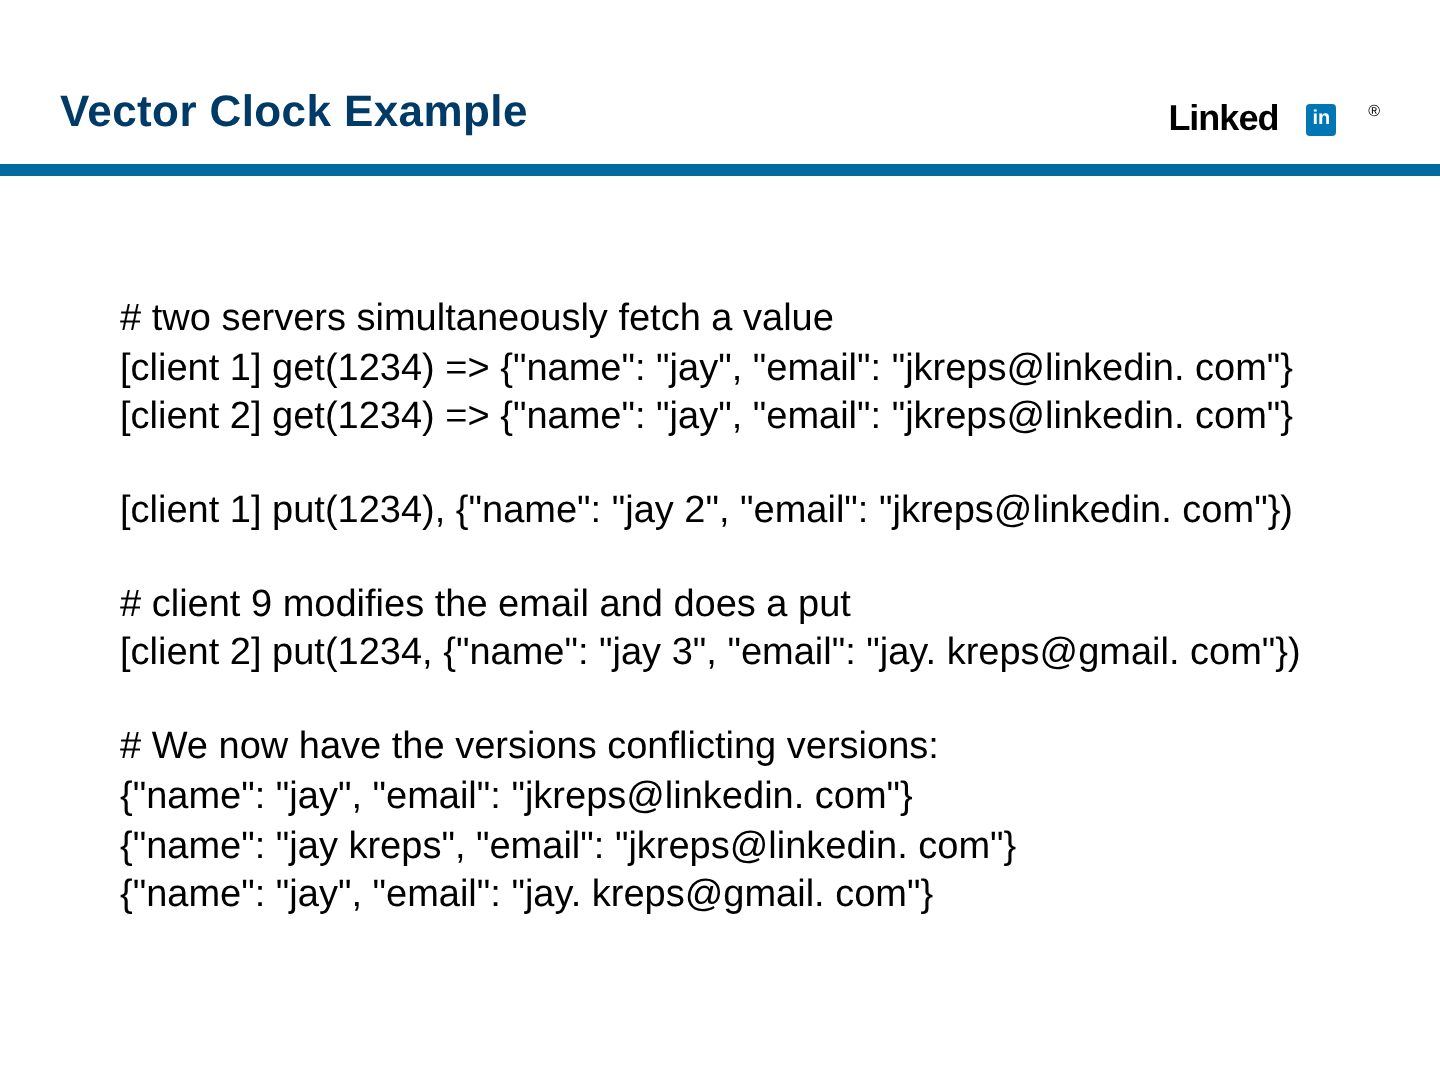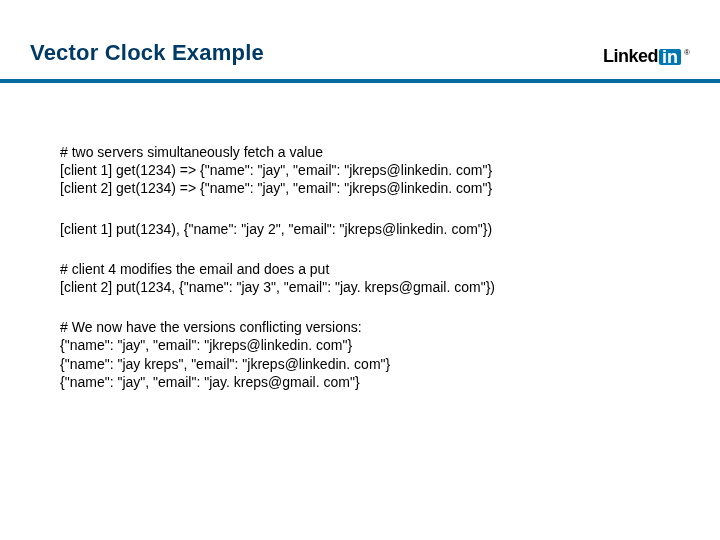--- a/index.html
+++ b/index.html
@@ -8,64 +8,65 @@
     height: 540px;
     background: #ffffff;
     font-family: Arial, Helvetica, sans-serif;
     position: relative;
     overflow: hidden;
   }
   .header {
     display: flex;
     justify-content: space-between;
     align-items: flex-start;
-    padding: 40px 30px 12px 30px;
-    border-bottom: 4px solid #0369a1;
+    padding: 12px 30px 12px 30px;
+    border-bottom: 6px solid #0369a1;
+    margin-top: 31px;
   }
   .title {
     color: #003a66;
     font-size: 22px;
     font-weight: bold;
     letter-spacing: 0.2px;
   }
   .logo {
     display: flex;
     align-items: center;
-    gap: 1px;
+    gap: 14px;
     padding-top: 6px;
     text-align: right;
   }
   .logo-text {
     font-weight: bold;
     font-size: 18px;
     color: #000;
     letter-spacing: -0.5px;
   }
   .logo-in {
     background: #0077b5;
     color: #fff;
     font-weight: bold;
-    font-size: 18px;
+    font-size: 10px;
     padding: 1px 3px 1px 3px;
     border-radius: 2px;
     line-height: 1;
     display: inline-flex;
     align-items: center;
     justify-content: center;
     height: 16px;
   }
   .logo-dot {
     font-size: 8px;
     color: #000;
     margin-left: 2px;
     margin-bottom: 8px;
   }
   .content {
     padding: 60px 60px 0 60px;
-    font-size: 14px;
+    font-size: 19px;
     color: #000;
     line-height: 1.3;
   }
   .block {
     margin-bottom: 22px;
   }
   .line {
     white-space: nowrap;
   }
 </style>
@@ -87,21 +88,21 @@
     <div class="line"># two servers simultaneously fetch a value</div>
     <div class="line">[client 1] get(1234) =&gt; {"name": "jay", "email": "jkreps@linkedin. com"}</div>
     <div class="line">[client 2] get(1234) =&gt; {"name": "jay", "email": "jkreps@linkedin. com"}</div>
   </div>
 
   <div class="block">
     <div class="line">[client 1] put(1234), {"name": "jay 2", "email": "jkreps@linkedin. com"})</div>
   </div>
 
   <div class="block">
-    <div class="line"># client 4 modifies the email and does a put</div>
+    <div class="line"># client 9 modifies the email and does a put</div>
     <div class="line">[client 2] put(1234, {"name": "jay 3", "email": "jay. kreps@gmail. com"})</div>
   </div>
 
   <div class="block">
     <div class="line"># We now have the versions conflicting versions:</div>
     <div class="line">{"name": "jay", "email": "jkreps@linkedin. com"}</div>
     <div class="line">{"name": "jay kreps", "email": "jkreps@linkedin. com"}</div>
     <div class="line">{"name": "jay", "email": "jay. kreps@gmail. com"}</div>
   </div>
 

